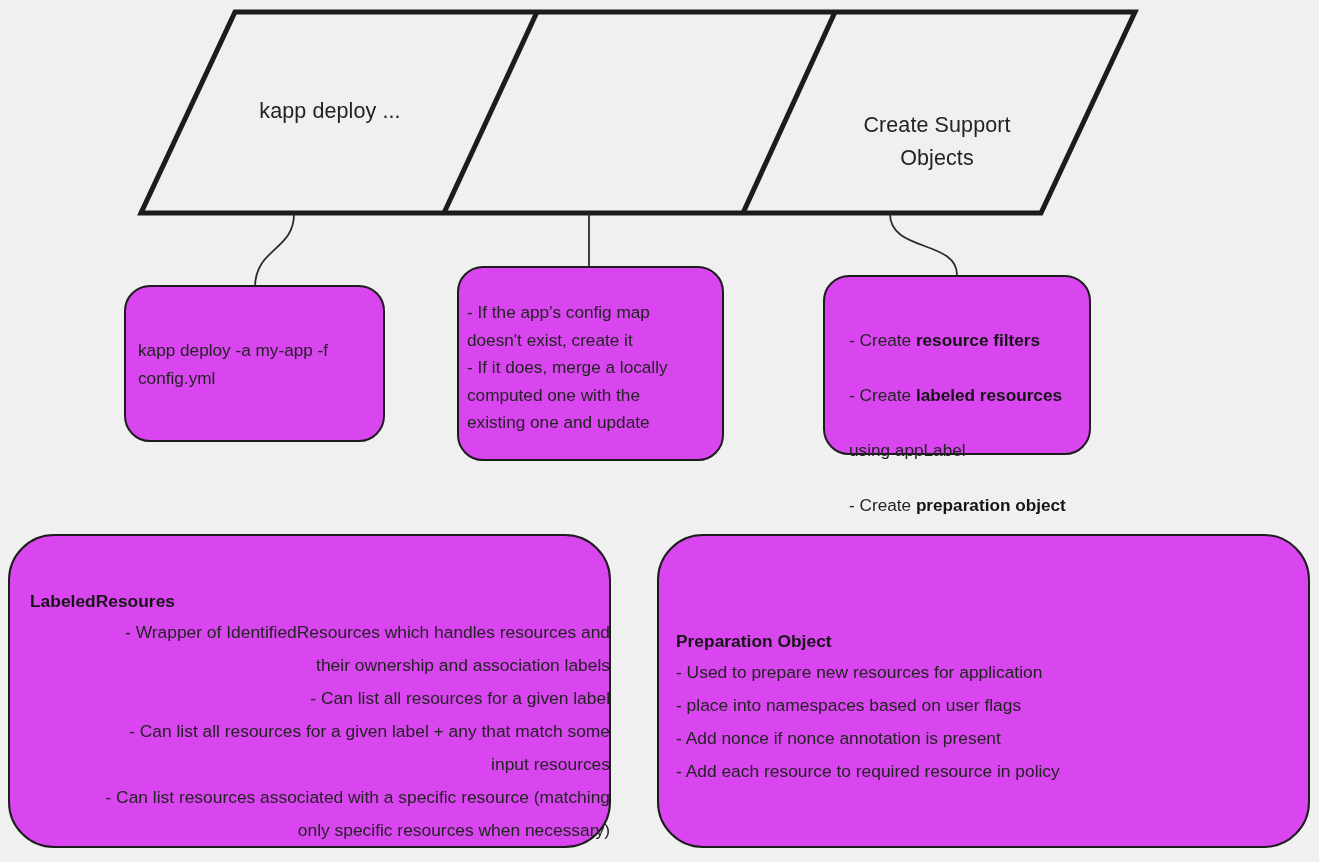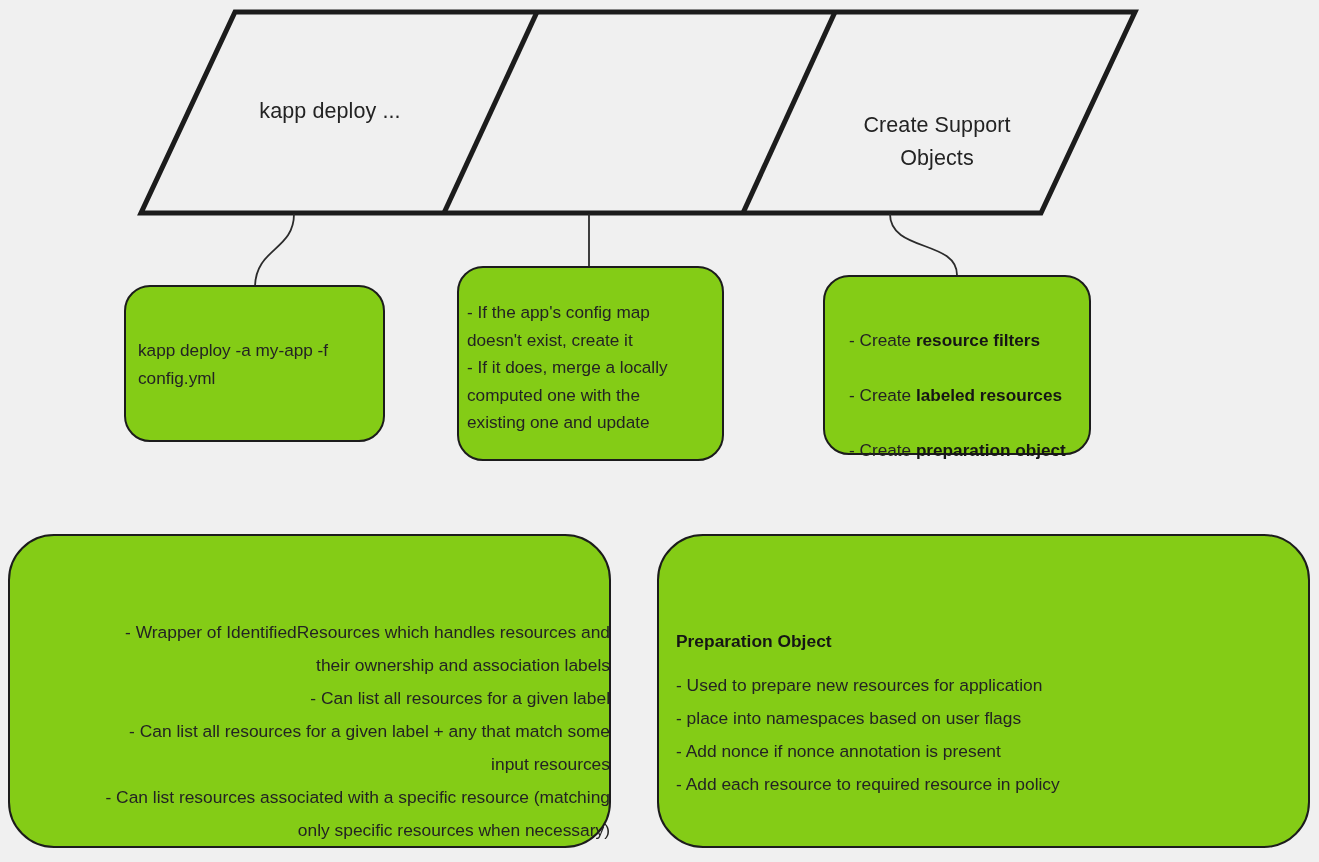--- a/index.html
+++ b/index.html
@@ -43,21 +43,21 @@
     white-space: pre-line;
     letter-spacing: 0.1px;
   }
 
   
   .note-box {
     position: absolute;
     box-sizing: border-box;
     border: 2.2px solid #1c1c1c;
     border-radius: 26px;
-    background: #84cc16;
+    background: #d946ef;
   }
   .note-box.big {
     border-radius: 46px;
   }
   .note-text {
     position: absolute;
     font-size: 17.2px;
     line-height: 27.5px;
     color: #232323;
     white-space: pre-line;
@@ -112,35 +112,37 @@
 doesn't exist, create it
 - If it does, merge a locally
 computed one with the
 existing one and update</div>
   </div>
 
   <div class="note-box" style="left:823px; top:275px; width:268px; height:180px;">
     <div class="note-text" style="left:24px; top:22px; width:256px;">
       <div><span>- Create </span><b>resource filters</b></div>
       <div><span>- Create </span><b>labeled resources</b></div>
+      <div><span>using appLabel</span></div>
       <div><span>- Create </span><b>preparation object</b></div>
     </div>
   </div>
 
   <div class="note-box big" style="left:8px; top:534px; width:603px; height:314px;">
+    <div class="note-text big-text note-title" style="left:20px; top:49px; width:560px;">LabeledResoures</div>
     <div class="note-text big-text" style="left:20px; top:80px; width:580px;text-align:right;">- Wrapper of IdentifiedResources which handles resources and
 their ownership and association labels
 - Can list all resources for a given label
 - Can list all resources for a given label + any that match some
 input resources
 - Can list resources associated with a specific resource (matching
 only specific resources when necessary)</div>
   </div>
 
   <div class="note-box big" style="left:657px; top:534px; width:653px; height:314px;">
     <div class="note-text big-text note-title" style="left:17px; top:89px; width:600px;">Preparation Object</div>
-    <div class="note-text big-text" style="left:17px; top:120px; width:620px;margin-top:13px;">- Used to prepare new resources for application
+    <div class="note-text big-text" style="left:17px; top:120px; width:620px;">- Used to prepare new resources for application
    - place into namespaces based on user flags
 - Add nonce if nonce annotation is present
 - Add each resource to required resource in policy</div>
   </div>
 
 </div>
 
 </body></html>

